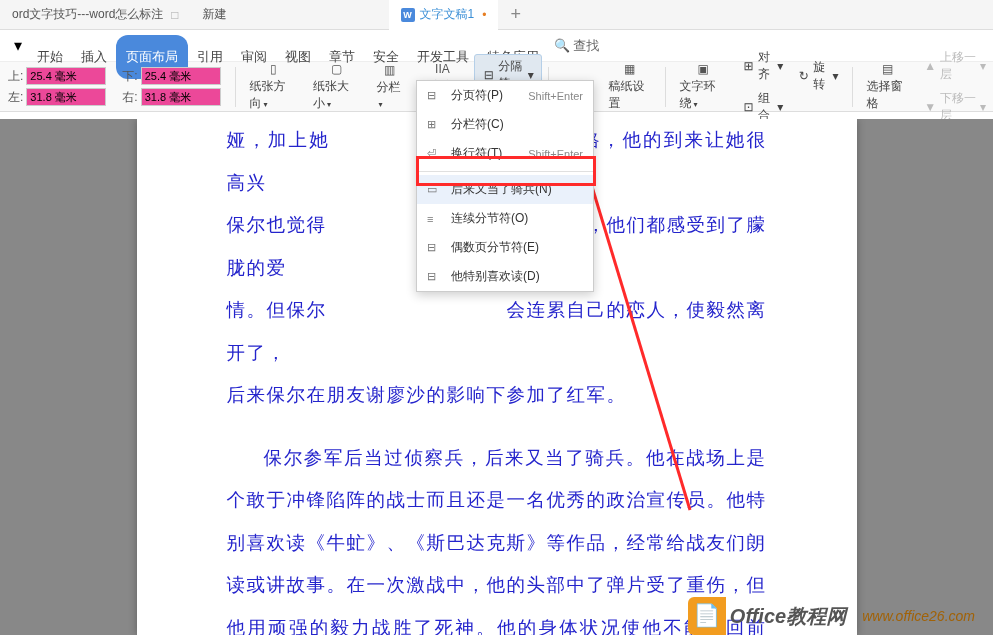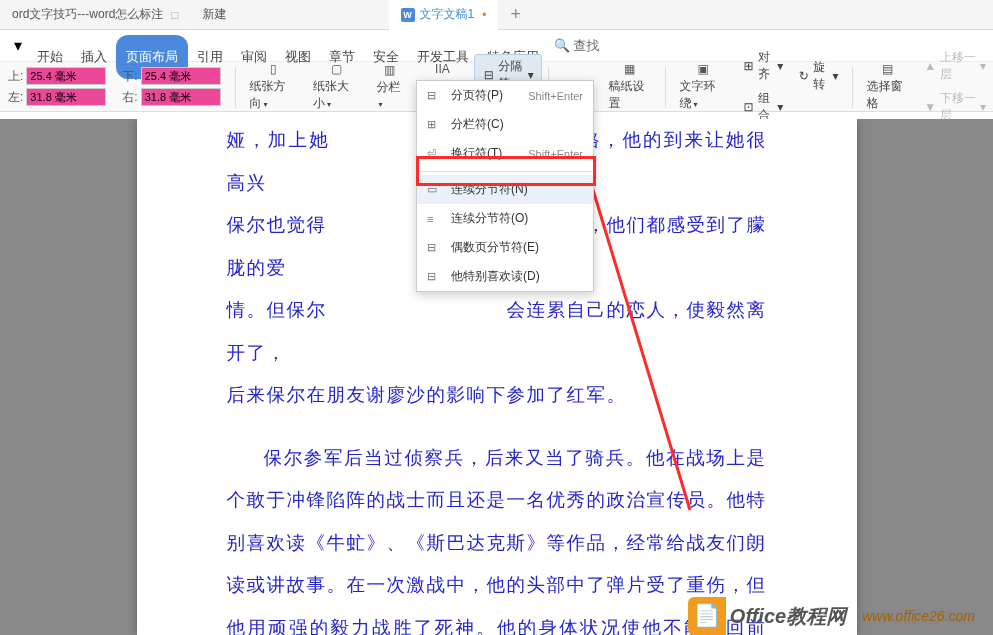--- a/index.html
+++ b/index.html
@@ -213,21 +213,21 @@
       <span>分栏符(C)</span>
     </div>
   <div class="dd-item">
       <span class="icn">⏎</span>
       <span>换行符(T)</span>
       <span class="shortcut">Shift+Enter</span>
     </div>
   <div class="dd-sep"></div>
   <div class="dd-item" style="background:#eaf1fb">
       <span class="icn">▭</span>
-      <span>连续分节符(N)</span>
+      <span>后来又当了骑兵(N)</span>
     </div>
   <div class="dd-item">
       <span class="icn">≡</span>
       <span>连续分节符(O)</span>
     </div>
   <div class="dd-item">
       <span class="icn">⊟</span>
       <span>偶数页分节符(E)</span>
     </div>
   <div class="dd-item">

